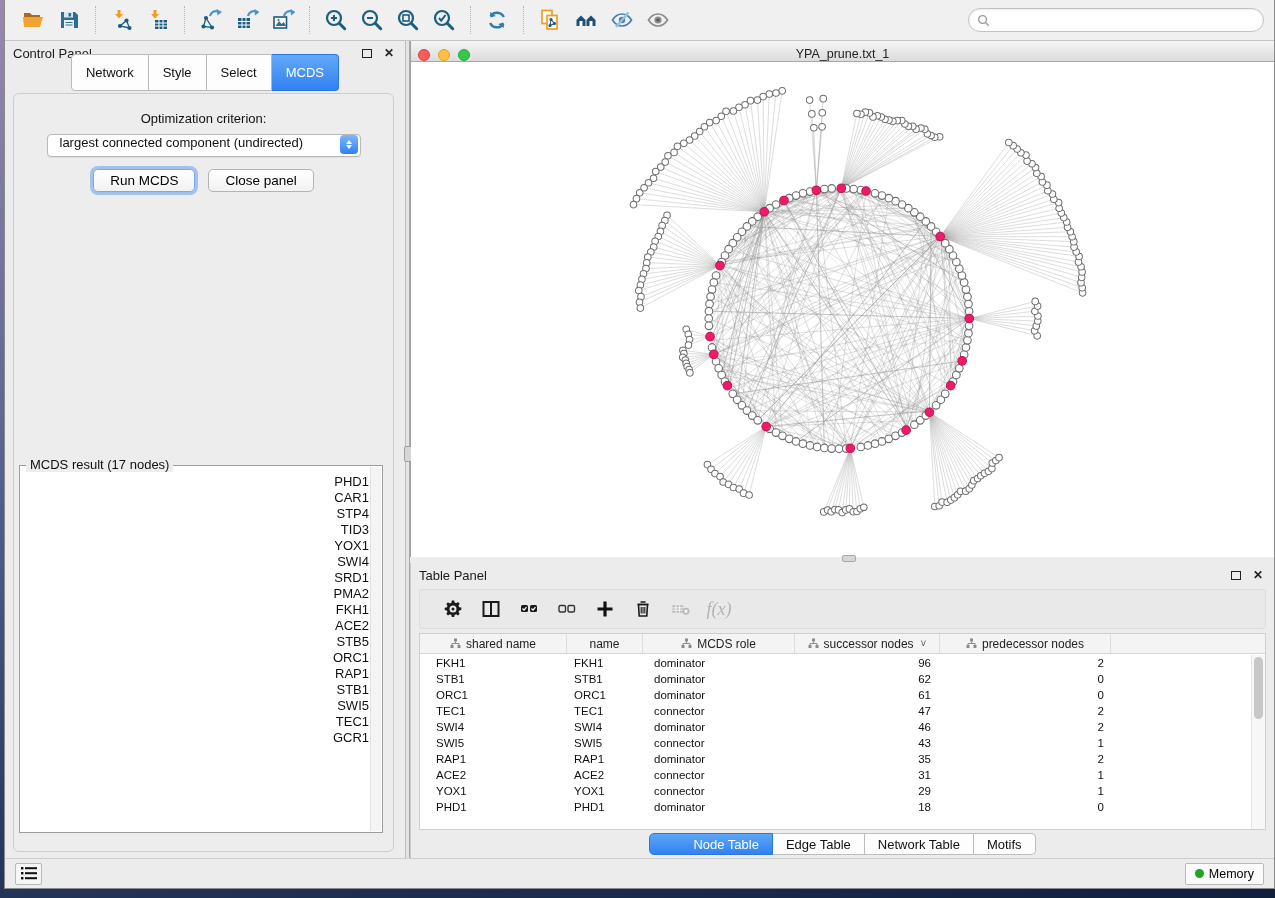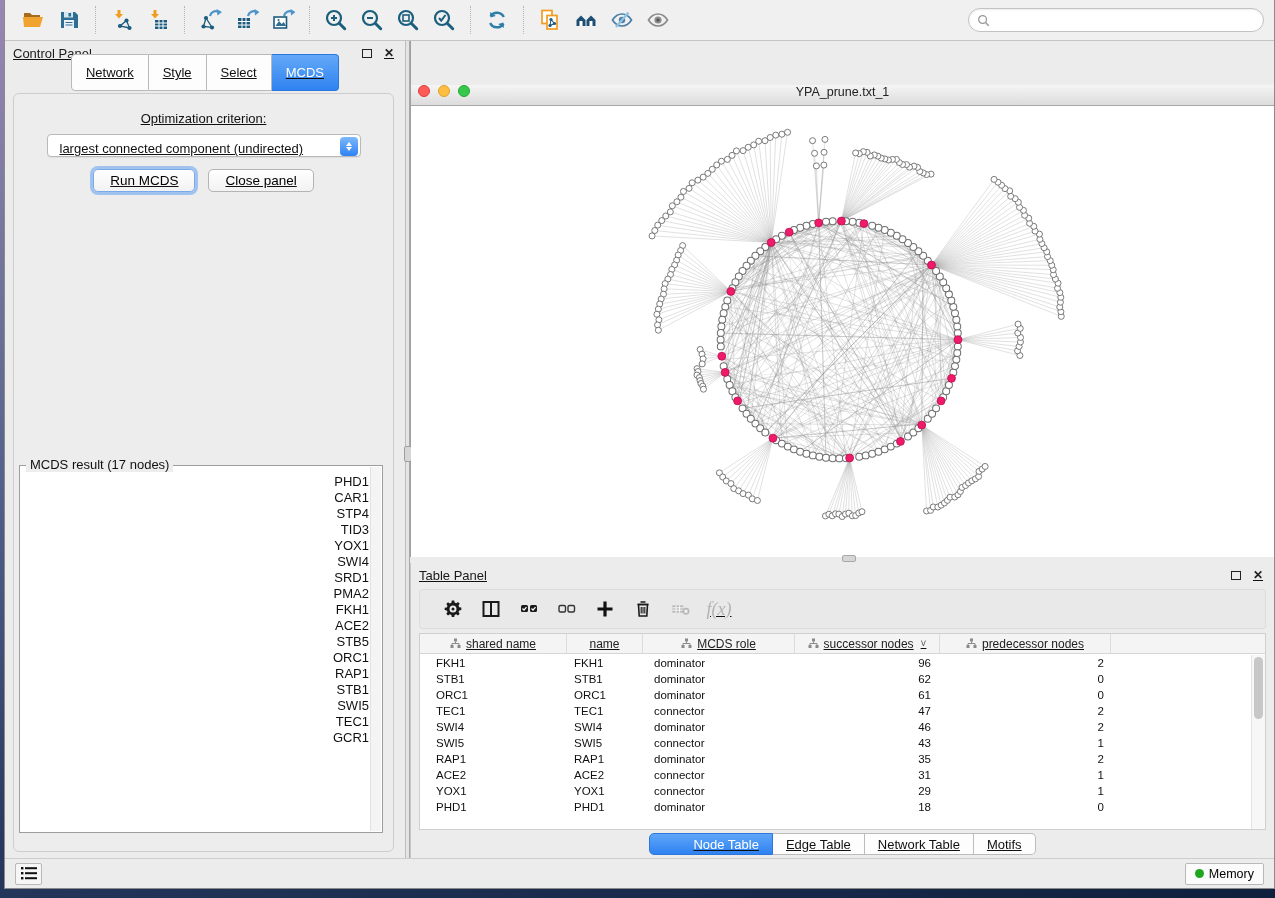--- a/index.html
+++ b/index.html
@@ -21,21 +21,21 @@
   .tb svg{ width:24px; height:24px; }
   .sep{ width:1px; height:28px; border-left:1px dotted #b5b5b5; margin:0 8px; }
   .searchbox{ margin-left:auto; width:296px; height:24px; background:#fff;
     border:1px solid #c2c2c2; border-radius:12px; display:flex; align-items:center;
     padding:0 8px; box-shadow:inset 0 1px 2px rgba(0,0,0,.08); }
   .searchbox svg{ width:13px; height:13px; margin-right:5px; flex:none; }
   .searchbox input{ border:none; outline:none; flex:1; font-size:12px; background:transparent;
     font-family:"Liberation Sans",sans-serif; }
 
   
-  .main{ flex:1; display:flex; min-height:0;text-decoration:underline; }
+  .main{ flex:1; display:flex; min-height:0; }
   .left-panel{ width:400px; flex:none; display:flex; flex-direction:column; background:#ececec; }
   .vsplit{ width:5px; flex:none; background:#e4e4e4; border-left:1px solid #bdbdbd;
     border-right:1px solid #a8a8a8; position:relative; }
   .vsplit .handle{ position:absolute; top:405px; left:-2px; width:8px; height:16px;
     background:#d6d6d6; border:1px solid #9f9f9f; border-radius:2px; }
   .right-col{ flex:1; display:flex; flex-direction:column; min-width:0; }
 
   
   .panel-head{ height:24px; display:flex; align-items:center; padding:0 8px; flex:none; }
   .panel-head .ptitle{ font-size:13px; color:#1a1a1a; }
@@ -50,21 +50,21 @@
     border-left:none; font-size:13px; display:flex; align-items:center; color:#111; }
   .cptab:first-child{ border-left:1px solid #b9b9b9; border-radius:4px 0 0 4px; }
   .cptab:last-child{ border-radius:0 4px 4px 0; }
   .cptab.active{ background:linear-gradient(#64a9f8,#2f82f1); color:#fff; border-color:#2c77dd; }
 
   .cp-content{ flex:1; margin:2px 11px 6px 8px; border:1px solid #cdcdcd; border-radius:6px;
     background:#ededed; position:relative; min-height:0; }
   .opt-label{ text-align:center; margin-top:17px; font-size:13px; }
   .select-row{ display:flex; justify-content:center; margin-top:8px; }
   .selectbox{ width:314px; height:23px; background:#fff; border:1px solid #b9b9b9;
-    border-radius:4px; display:flex; align-items:flex-end; box-shadow:0 1px 1px rgba(0,0,0,.06); }
+    border-radius:4px; display:flex; align-items:flex-start; box-shadow:0 1px 1px rgba(0,0,0,.06); }
   .selectbox .sval{ flex:1; font-size:13px; padding-left:12px; white-space:nowrap; overflow:hidden; }
   .stepper{ width:18px; height:19px; margin-right:2px; border-radius:4px;
     background:linear-gradient(#7db8fb,#2e82f3); display:flex; flex-direction:column;
     align-items:center; justify-content:center; gap:1px; }
   .stepper i{ display:block; width:0; height:0; border-left:3.5px solid transparent;
     border-right:3.5px solid transparent; }
   .stepper .up{ border-bottom:4px solid #fff; }
   .stepper .dn{ border-top:4px solid #fff; }
   .btn-row{ display:flex; justify-content:center; gap:13px; margin-top:12px; }
   .pbtn{ height:23px; padding:0 16px; background:linear-gradient(#ffffff,#f2f2f2);
@@ -79,22 +79,22 @@
   .mcds-list{ position:absolute; inset:8px 13px 2px 6px; overflow:hidden;
     font-size:13px; line-height:16px; }
   .mcds-list .list-item{ padding-left:2px; }
   .mcds-scroll{ position:absolute; top:1px; bottom:1px; right:1px; width:11px;
     background:#f4f4f4; border-left:1px solid #e2e2e2; }
 
   
   .net-panel{ height:516px; flex:none; display:flex; flex-direction:column;
     border-left:1px solid #a0a0a0; }
   .net-titlebar{ height:21px; flex:none; background:linear-gradient(#f5f5f5,#dcdcdc);
-    border-bottom:1px solid #a8a8a8; display:flex; align-items:flex-start; padding:0 7px;
-    position:relative;margin-top:44px; }
+    border-bottom:1px solid #a8a8a8; display:flex; align-items:flex-end; padding:0 7px;
+    position:relative; }
   .tlight{ width:12px; height:12px; border-radius:50%; margin-right:8px; flex:none; }
   .tl-red{ background:#fc5b57; border:1px solid #dd3f3b; }
   .tl-yellow{ background:#fdbe41; border:1px solid #dfa131; }
   .tl-green{ background:#35c84a; border:1px solid #26a834; }
   .net-title{ position:absolute; left:0; right:0; text-align:center; font-size:12.5px; color:#222; }
   .net-canvas{ flex:1; background:#fff; position:relative; overflow:hidden; }
   .net-canvas svg{ position:absolute; inset:0; width:100%; height:100%; }
 
   .hsplit{ height:6px; flex:none; background:#ececec; position:relative; }
   .hsplit .handle{ position:absolute; left:50%; top:-2px; width:14px; height:7px;

